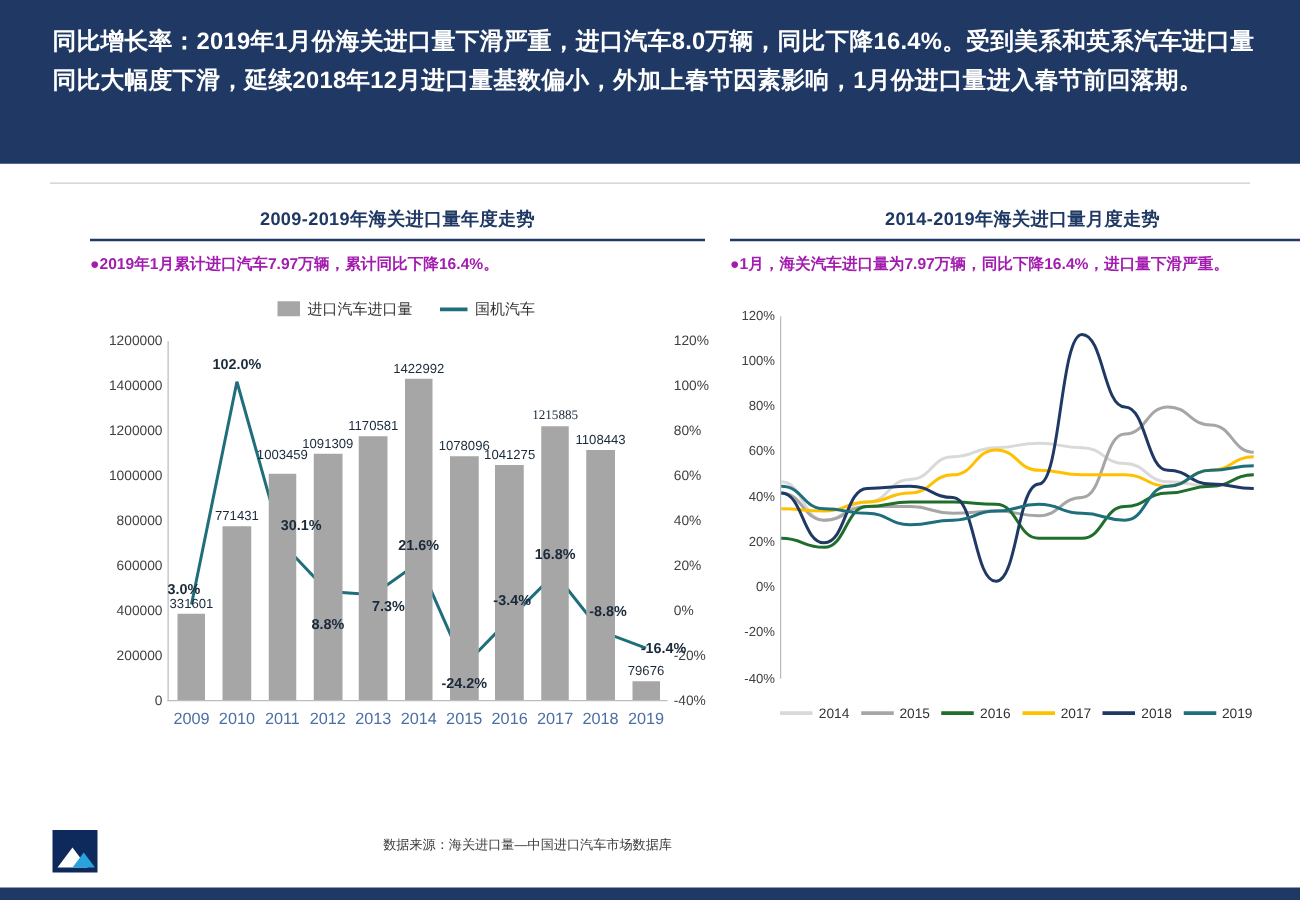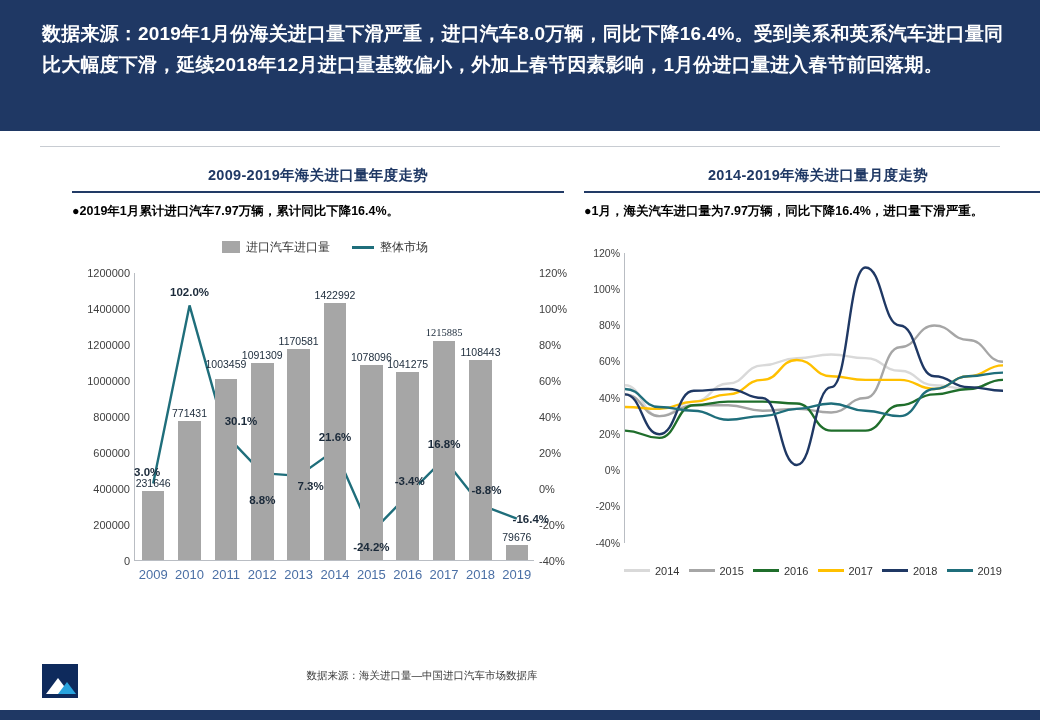--- a/index.html
+++ b/index.html
@@ -41,21 +41,21 @@
     color:#1f3864;
     letter-spacing:0.3px;
     padding-bottom:6px;
   }
   .panel-rule { height:1.5px; background:#223b66; width:100%; }
 
   .bullet {
     margin-top:9px;
     font-size:12.5px;
     line-height:19px;
-    color:#000000;
+    color:#a21caf;
     font-weight:bold;
   }
 
   
   .chart-left {
     position:relative;
     margin-top:14px;
     width:492px; height:370px;
   }
   .legend-left {
@@ -156,38 +156,38 @@
   .logo-txt-en { font-size:8.5px; color:#0e2a5c; letter-spacing:1.1px; }
   .source {
     position:absolute; left:0; bottom:37px; width:844px;
     text-align:center; font-size:10.5px; color:#3b3b3b;margin-top:15px;
   }
 </style>
 </head>
 <body>
 
 <div class="header">
-  <div class="header-title">数据来源：2019年1月份海关进口量下滑严重，进口汽车8.0万辆，同比下降16.4%。受到美系和英系汽车进口量同比大幅度下滑，延续2018年12月进口量基数偏小，外加上春节因素影响，1月份进口量进入春节前回落期。</div>
+  <div class="header-title">同比增长率：2019年1月份海关进口量下滑严重，进口汽车8.0万辆，同比下降16.4%。受到美系和英系汽车进口量同比大幅度下滑，延续2018年12月进口量基数偏小，外加上春节因素影响，1月份进口量进入春节前回落期。</div>
 </div>
 <div class="divider"></div>
 
 <div class="panel panel-left">
   <div class="panel-title">2009-2019年海关进口量年度走势</div>
   <div class="panel-rule"></div>
   <div class="bullet">●2019年1月累计进口汽车7.97万辆，累计同比下降16.4%。</div>
 
   <div class="chart-left">
     <div class="legend-left">
       <div class="item">
         <span class="swatch-bar"></span>
         <span>进口汽车进口量</span>
       </div>
       <div class="item">
         <span class="swatch-line"></span>
-        <span>整体市场</span>
+        <span>国机汽车</span>
       </div>
     </div>
 
     <div class="plot-left" id="plotLeft">
       <svg id="leftLine" width="400" height="288" style="position:absolute;left:0;top:0;overflow:visible">
           <polyline points="18.181818181818183,210.60000000000002 54.54545454545455,32.400000000000006 90.90909090909092,161.82 127.27272727272728,200.16 163.63636363636365,202.86 200.00000000000003,177.12 236.36363636363637,259.56 272.72727272727275,222.12 309.0909090909091,185.76 345.4545454545455,231.84 381.81818181818187,245.51999999999998" fill="none" stroke="#1f6e7b" stroke-width="2.4"></polyline>
         </svg>
     <div class="ytick-l" style="top: 288px;">0</div>
         <div class="ytick-l" style="top: 252px;">200000</div>
         <div class="ytick-l" style="top: 216px;">400000</div>
@@ -200,21 +200,21 @@
         <div class="ytick-r" style="top: 288px;">-40%</div>
         <div class="ytick-r" style="top: 252px;">-20%</div>
         <div class="ytick-r" style="top: 216px;">0%</div>
         <div class="ytick-r" style="top: 180px;">20%</div>
         <div class="ytick-r" style="top: 144px;">40%</div>
         <div class="ytick-r" style="top: 108px;">60%</div>
         <div class="ytick-r" style="top: 72px;">80%</div>
         <div class="ytick-r" style="top: 36px;">100%</div>
         <div class="ytick-r" style="top: 0px;">120%</div>
         <div class="bar" style="left: 6.90909px; width: 22.5455px; height: 68.7116px; background: rgb(166, 166, 166);"></div>
-        <div class="bar-label" style="left: 18.1818px; top: 204.288px;">231646</div>
+        <div class="bar-label" style="left: 18.1818px; top: 204.288px;">331601</div>
         <div class="xtick" style="left: 18.1818px;">2009</div>
         <div class="bar" style="left: 43.2727px; width: 22.5455px; height: 138.858px; background: rgb(166, 166, 166);"></div>
         <div class="bar-label" style="left: 54.5455px; top: 134.142px;">771431</div>
         <div class="xtick" style="left: 54.5455px;">2010</div>
         <div class="bar" style="left: 79.6364px; width: 22.5455px; height: 180.623px; background: rgb(166, 166, 166);"></div>
         <div class="bar-label" style="left: 90.9091px; top: 85px;">1003459</div>
         <div class="xtick" style="left: 90.9091px;">2011</div>
         <div class="bar" style="left: 116px; width: 22.5455px; height: 196.436px; background: rgb(166, 166, 166);"></div>
         <div class="bar-label" style="left: 127.273px; top: 76.5644px;">1091309</div>
         <div class="xtick" style="left: 127.273px;">2012</div>

